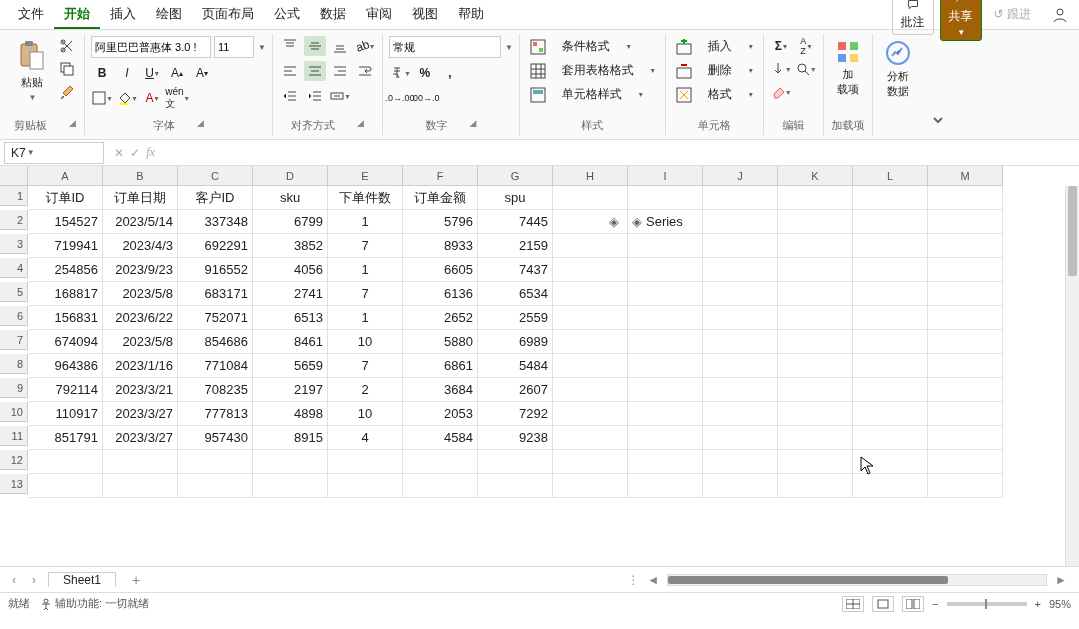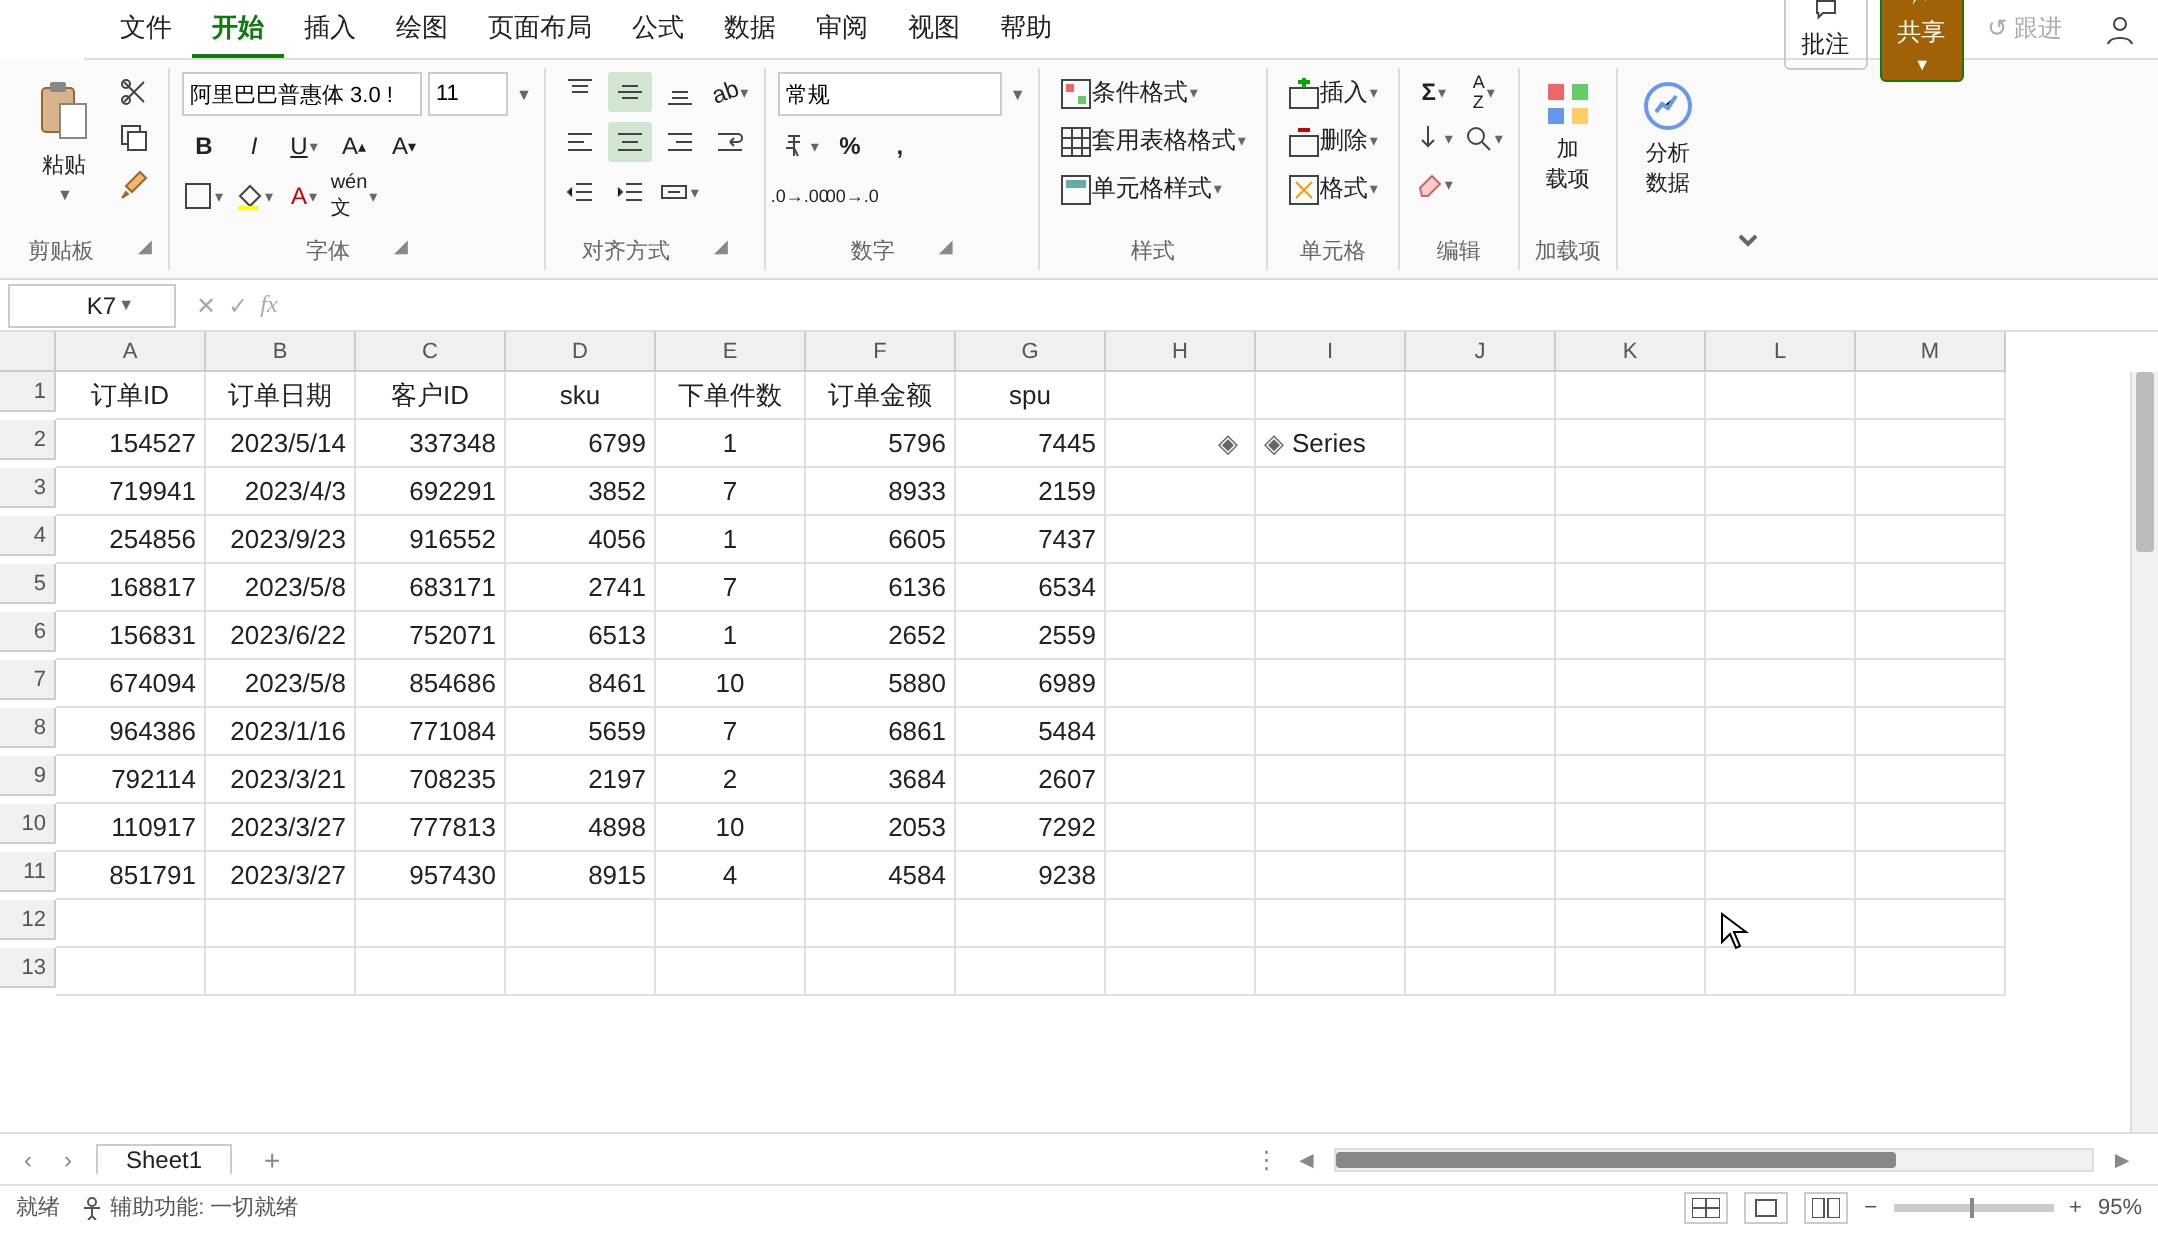--- a/index.html
+++ b/index.html
@@ -1,19 +1,19 @@
 <!DOCTYPE html>
 <html><head>
 <meta charset="utf-8">
 <style>
 * { box-sizing: border-box; margin: 0; padding: 0; }
 body { font-family: "Microsoft YaHei", Arial, sans-serif; font-size: 12px; background: #fff; color: #222; overflow: hidden; width: 1079px; height: 629px; }
 
 
-.menubar { display: flex; align-items: center; height: 30px; border-bottom: 1px solid #ddd; padding: 0 8px; gap: 4px; margin-left: 42px; }
+.menubar { display: flex; align-items: center; height: 30px; border-bottom: 1px solid #ddd; padding: 0 8px; gap: 4px; }
 .menu-item { padding: 4px 10px; cursor: pointer; font-size: 13px; }
 .menu-item.active { color: #0f7b0f; font-weight: bold; border-bottom: 2px solid #0f7b0f; }
 .menubar-right { margin-left: auto; display: flex; gap: 6px; align-items: center; }
 .btn-small { border: 1px solid #ccc; border-radius: 3px; padding: 3px 8px; display: flex; align-items: center; gap: 3px; cursor: pointer; font-size: 12px; flex-direction: column; }
 .btn-share { background: #a16207; color: #fff; border-color: #0f7b0f; }
 .history-btn { color: #aaa; padding: 3px 6px; }
 
 
 .ribbon { display: flex; height: 110px; border-bottom: 1px solid #ddd; background: #fafafa; padding: 4px 6px; gap: 0; }
 .rgroup { display: flex; flex-direction: column; border-right: 1px solid #ddd; padding: 2px 6px; }
@@ -21,26 +21,26 @@
 .rgroup-label { text-align: center; font-size: 11px; color: #666; padding-top: 2px; display: flex; justify-content: center; gap: 22px; }
 .dialog-launcher { font-size: 9px; color: #888; cursor: pointer; }
 .col { display: flex; flex-direction: column; gap: 3px; }
 .row { display: flex; gap: 3px; align-items: center; }
 .bigbtn { display: flex; flex-direction: column; align-items: center; justify-content: center; padding: 4px 6px; cursor: pointer; gap: 3px; font-size: 11px; }
 .iconbtn { width: 22px; height: 20px; display: flex; align-items: center; justify-content: center; cursor: pointer; border-radius: 2px; }
 .dd { font-size: 8px; margin-left: 1px; color: #666; }
 .font-name { width: 120px; height: 22px; border: 1px solid #ccc; font-size: 11px; padding: 0 3px; }
 .font-size { width: 40px; height: 22px; border: 1px solid #ccc; font-size: 11px; padding: 0 3px; }
 .numfmt { width: 112px; height: 22px; border: 1px solid #ccc; font-size: 11px; padding: 0 3px; }
-.style-row { display: flex; align-items: center; gap: 0; font-size: 12px; cursor: pointer; padding: 2px 4px; }
+.style-row { display: flex; align-items: center; gap: 16px; font-size: 12px; cursor: pointer; padding: 2px 4px; }
 .collapse-ribbon { align-self: flex-end; padding: 8px; cursor: pointer; color: #666; }
 
 
 .formula-row { display: flex; align-items: center; height: 26px; border-bottom: 1px solid #ddd; }
-.namebox { width: 84px; height: 22px; border: 1px solid #ccc; margin: 0 4px; padding: 0 20px; font-size: 12px; display: flex; align-items: center; justify-content: flex-end; }
+.namebox { width: 100px; height: 22px; border: 1px solid #ccc; margin: 0 4px; padding: 0 6px; font-size: 12px; display: flex; align-items: center; justify-content: flex-start; }
 .fx-area { display: flex; align-items: center; gap: 6px; padding: 0 6px; color: #aaa; }
 .fx-label { font-style: italic; font-family: serif; }
 .formula-input { flex: 1; height: 22px; border: none; padding: 0 4px; font-size: 12px; }
 
 
 .sheet-wrap { position: relative; height: 400px; overflow: hidden; }
 .grid { display: grid; grid-template-columns: 28px repeat(13, 75px); }
 .colhdr, .rowhdr, .corner { background: #f0f0f0; border-right: 1px solid #ccc; border-bottom: 1px solid #ccc; text-align: center; font-size: 11px; color: #555; display: flex; align-items: center; justify-content: center; height: 20px; }
 .rowhdr { justify-content: flex-end; padding-right: 4px; }
 .cell { border-right: 1px solid #e0e0e0; border-bottom: 1px solid #e0e0e0; height: 24px; padding: 0 4px; display: flex; align-items: center; font-size: 13px; }

